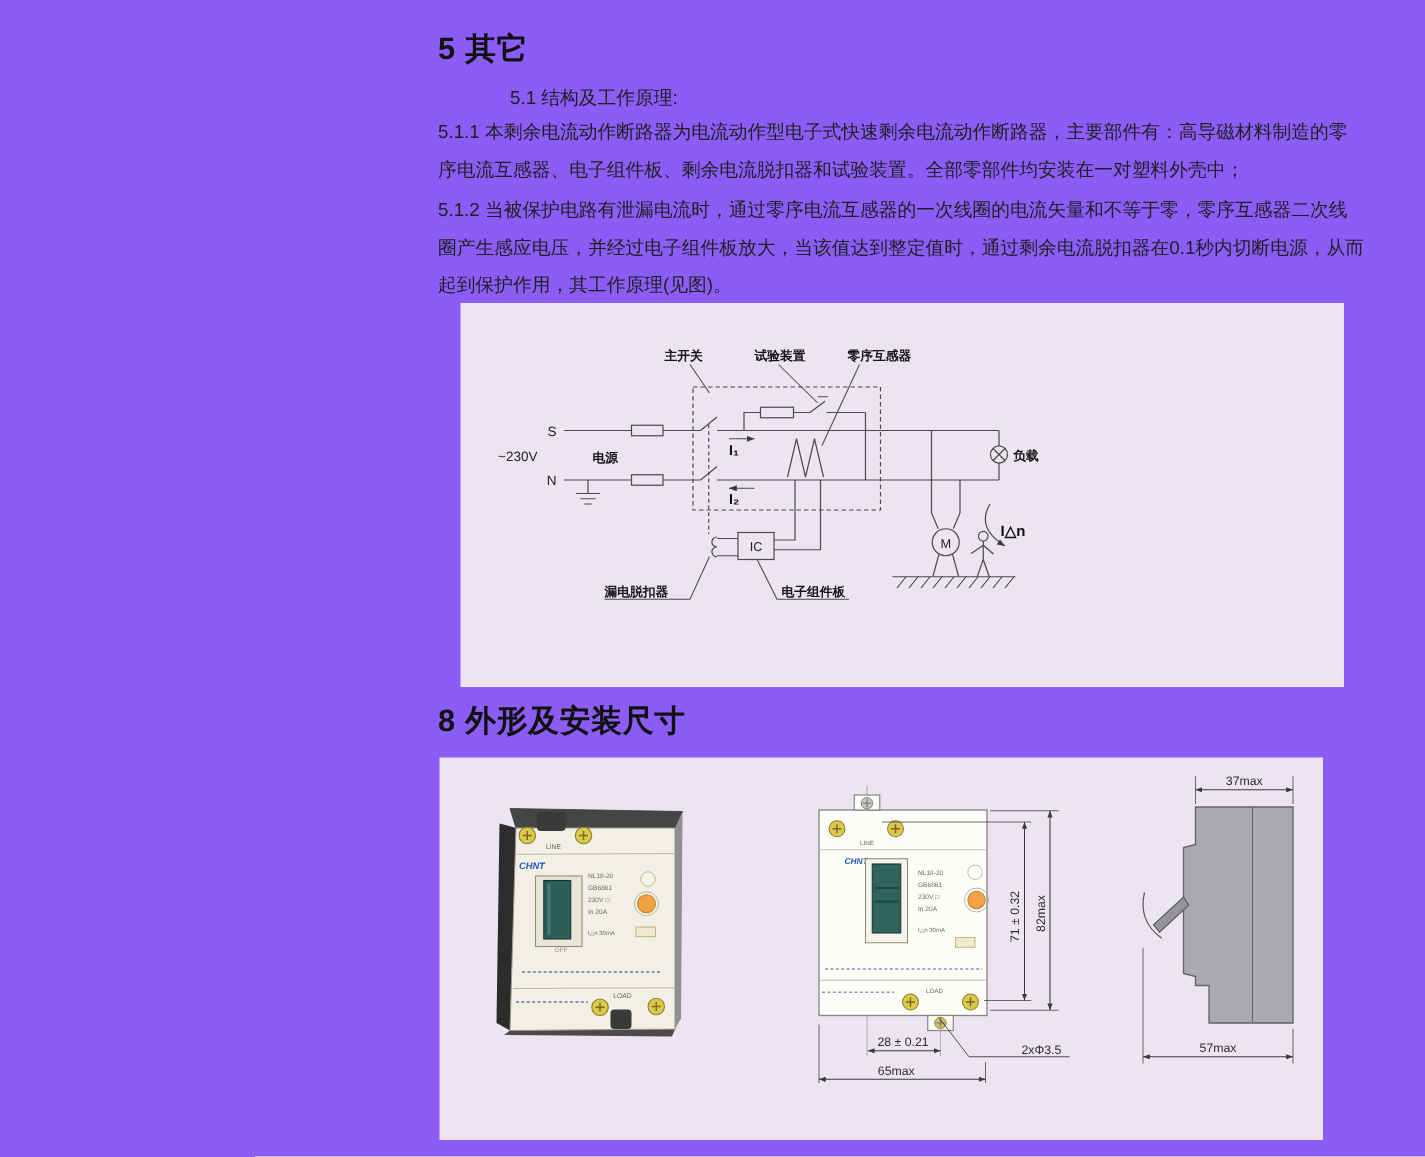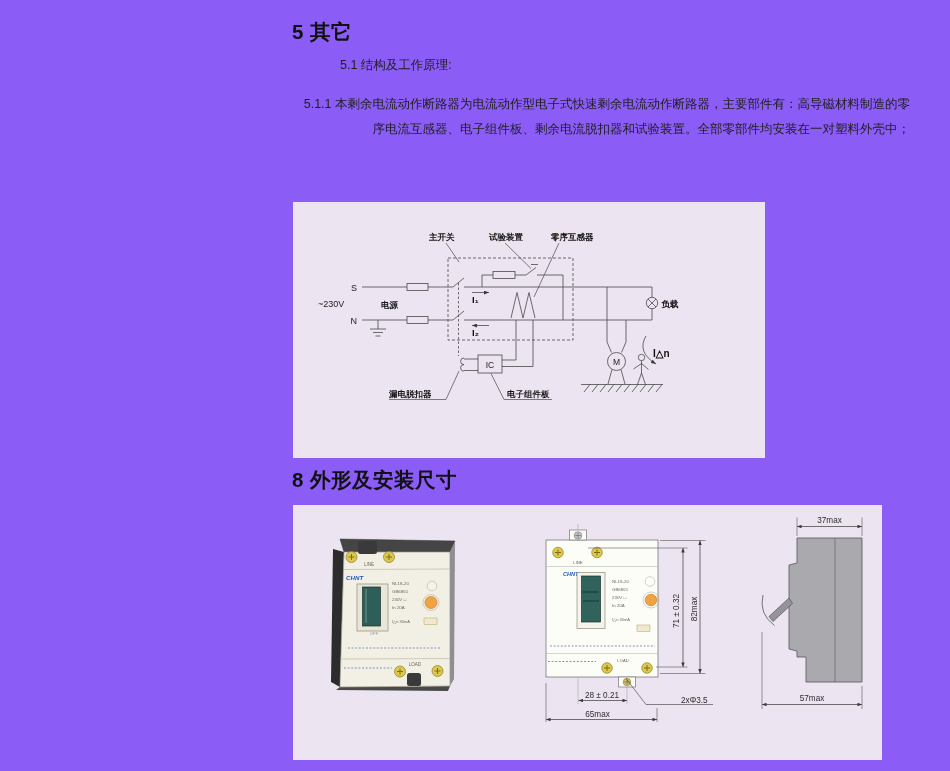--- a/index.html
+++ b/index.html
@@ -14,23 +14,24 @@
   .dim{font-size:8.2px;fill:#2d2d2d;}
   .tinylbl{fill:#6b6b60;}
 </style>
 </head>
 <body>
 
 <div id="page">
 
   <h1 class="sec abs" style="left:292px;top:18px;">5 其它</h1>
   <p class="body abs" style="left:292px;top:53px;width:620px;margin-left:48px;">5.1 结构及工作原理:</p>
-  <p class="body abs" style="left:292px;top:92px;width:618px;text-align:right;">5.1.1 本剩余电流动作断路器为电流动作型电子式快速剩余电流动作断路器，主要部件有：高导磁材料制造的零序电流互感器、电子组件板、剩余电流脱扣器和试验装置。全部零部件均安装在一对塑料外壳中；</p>
-
-  <div class="panel abs" style="left:293px;top:202px;width:472px;height:256px;">
+  <p class="body abs" style="left:292px;top:76px;width:618px;">5.1.1 本剩余电流动作断路器为电流动作型电子式快速剩余电流动作断路器，主要部件有：高导磁材料制造的零序电流互感器、电子组件板、剩余电流脱扣器和试验装置。全部零部件均安装在一对塑料外壳中；</p>
+  <p class="body abs" style="left:292px;top:128px;width:618px;">5.1.2 当被保护电路有泄漏电流时，通过零序电流互感器的一次线圈的电流矢量和不等于零，零序互感器二次线圈产生感应电压，并经过电子组件板放大，当该值达到整定值时，通过剩余电流脱扣器在0.1秒内切断电源，从而起到保护作用，其工作原理(见图)。</p>
+
+  <div class="panel abs" style="left:307px;top:202px;width:589px;height:256px;">
     <svg width="589" height="256" viewBox="293 202 589 256">
       <defs>
         <marker id="ar" markerWidth="7" markerHeight="5" refX="6.5" refY="2.5" orient="auto-start-reverse">
           <path d="M0,0 L6.5,2.5 L0,5 Z" fill="#3a3a3a"></path>
         </marker>
       </defs>
 
       <g stroke="#4a4a4a" stroke-width="0.8" fill="none">
         <path d="M362,287 H407 M428,287 H453 M464,287 H652"></path>
         <path d="M362,320 H407 M428,320 H453 M464,320 H652"></path>

